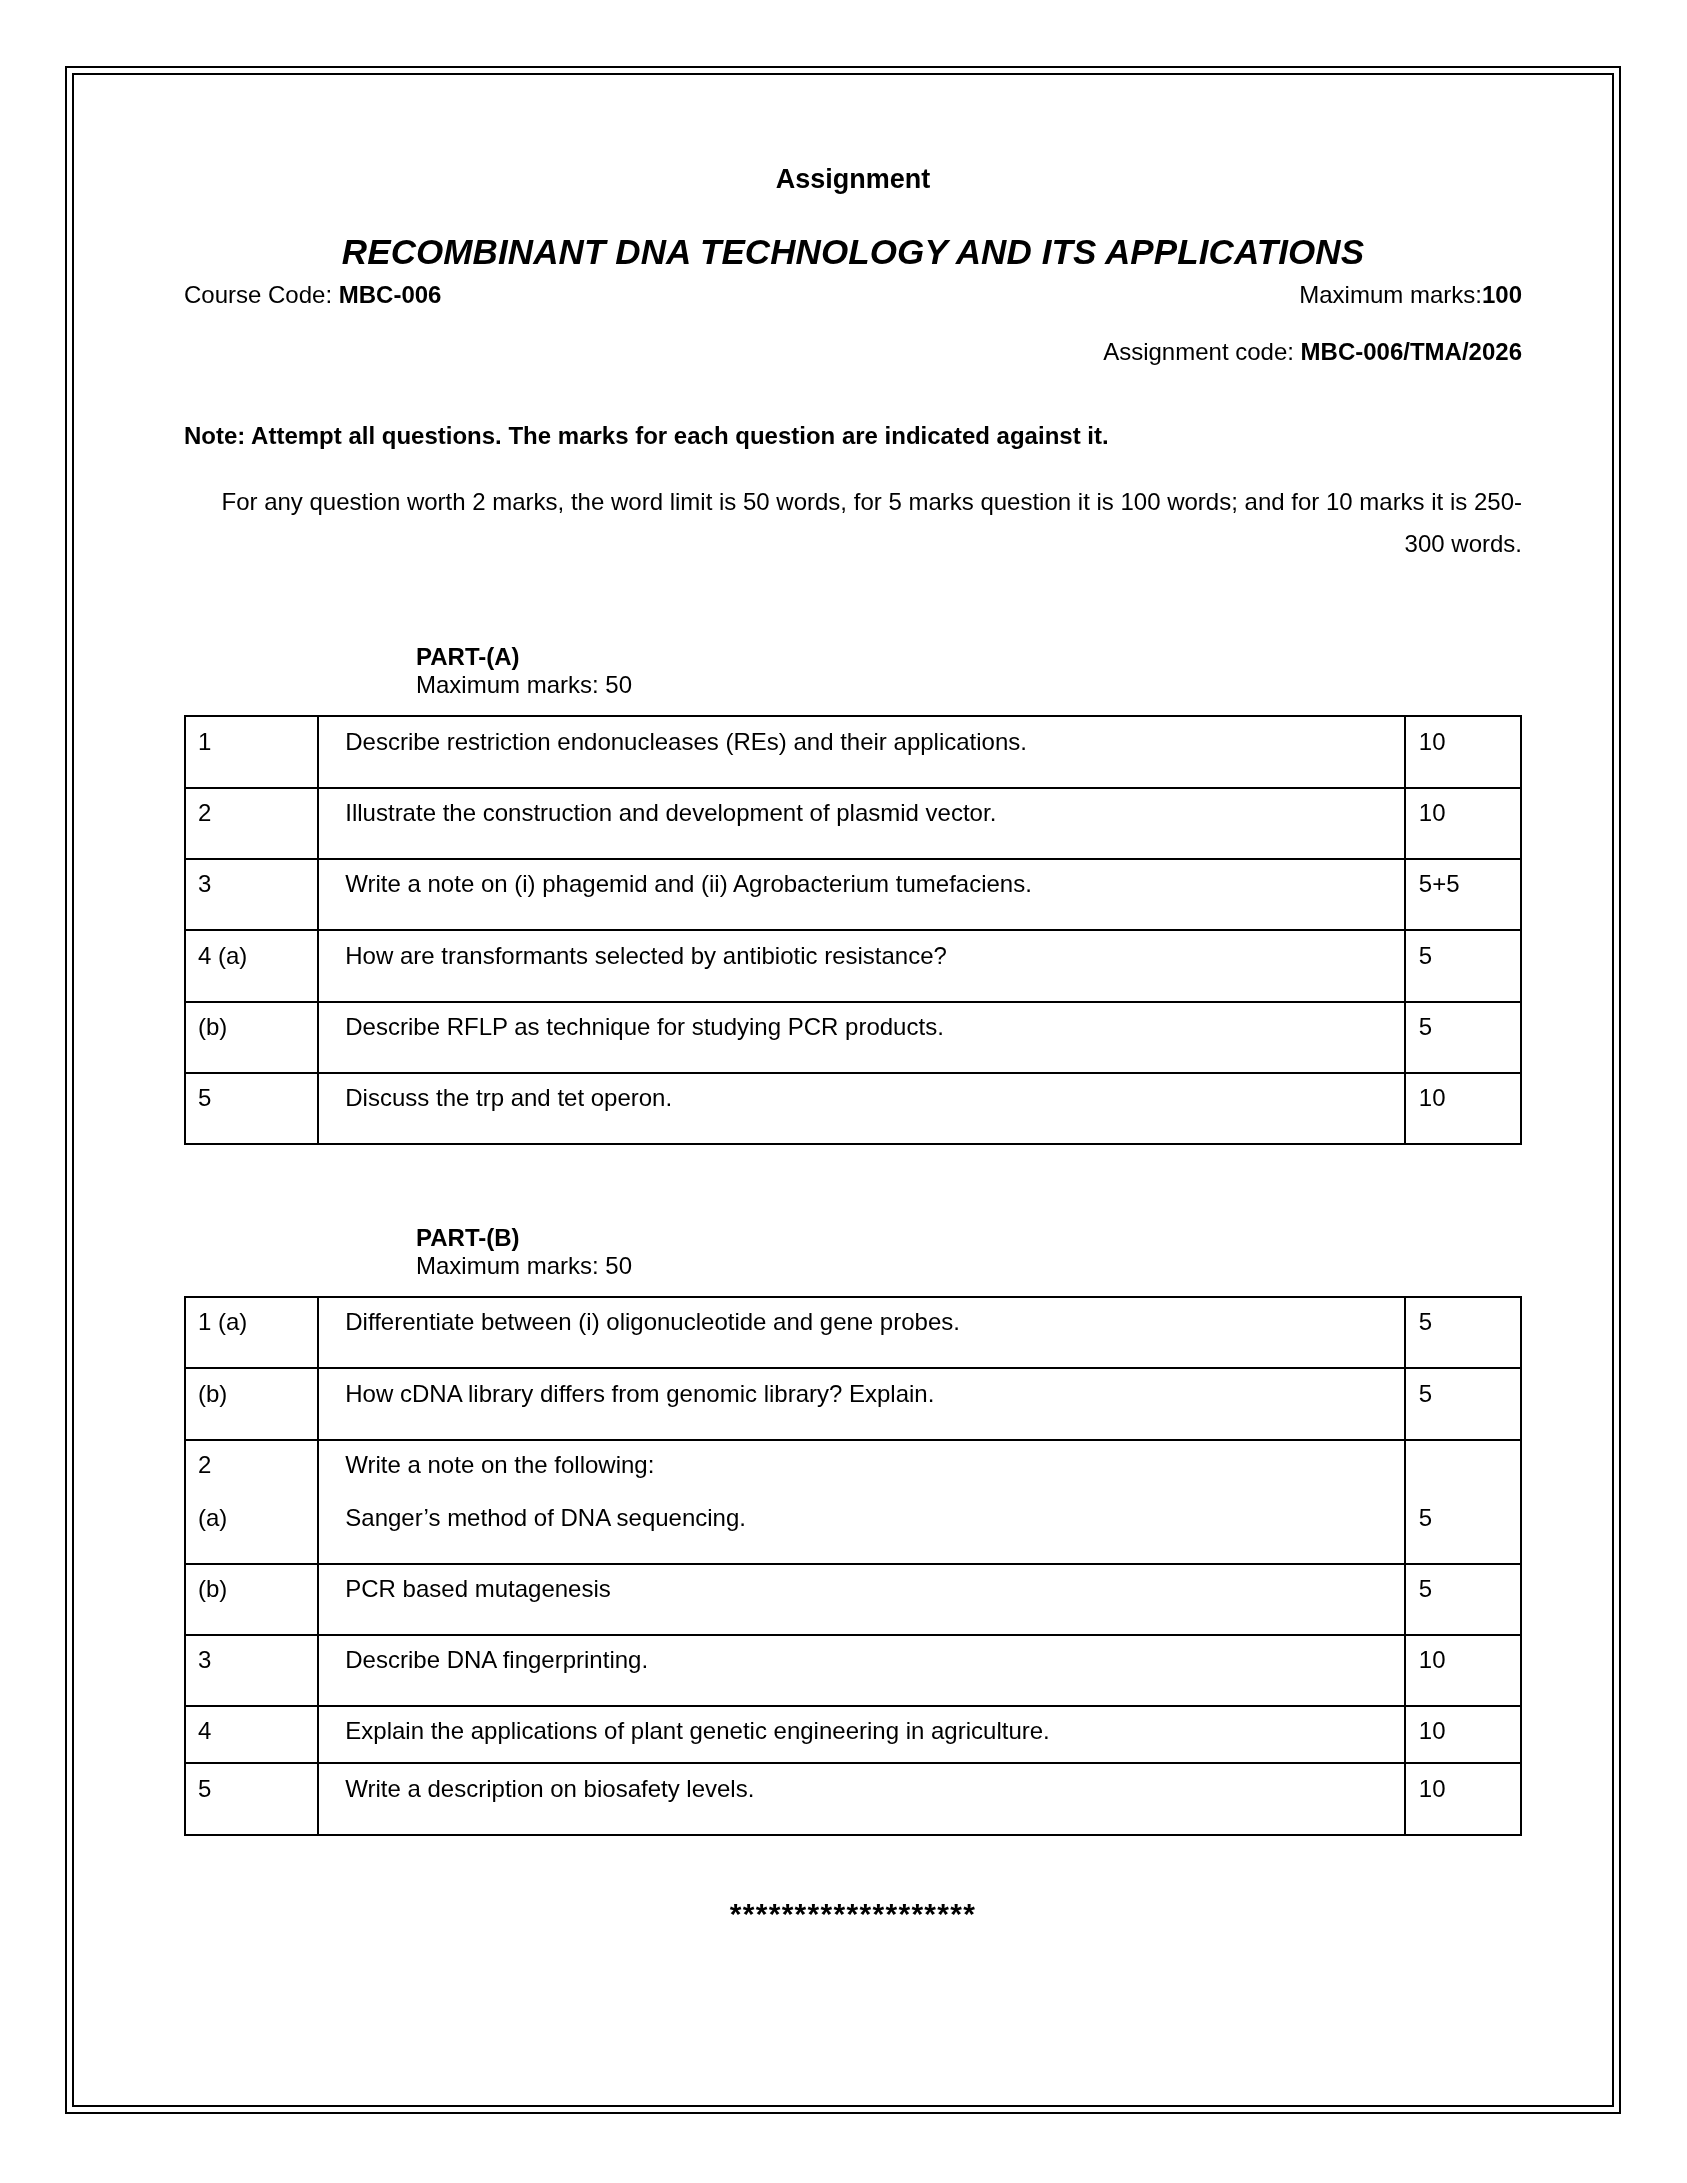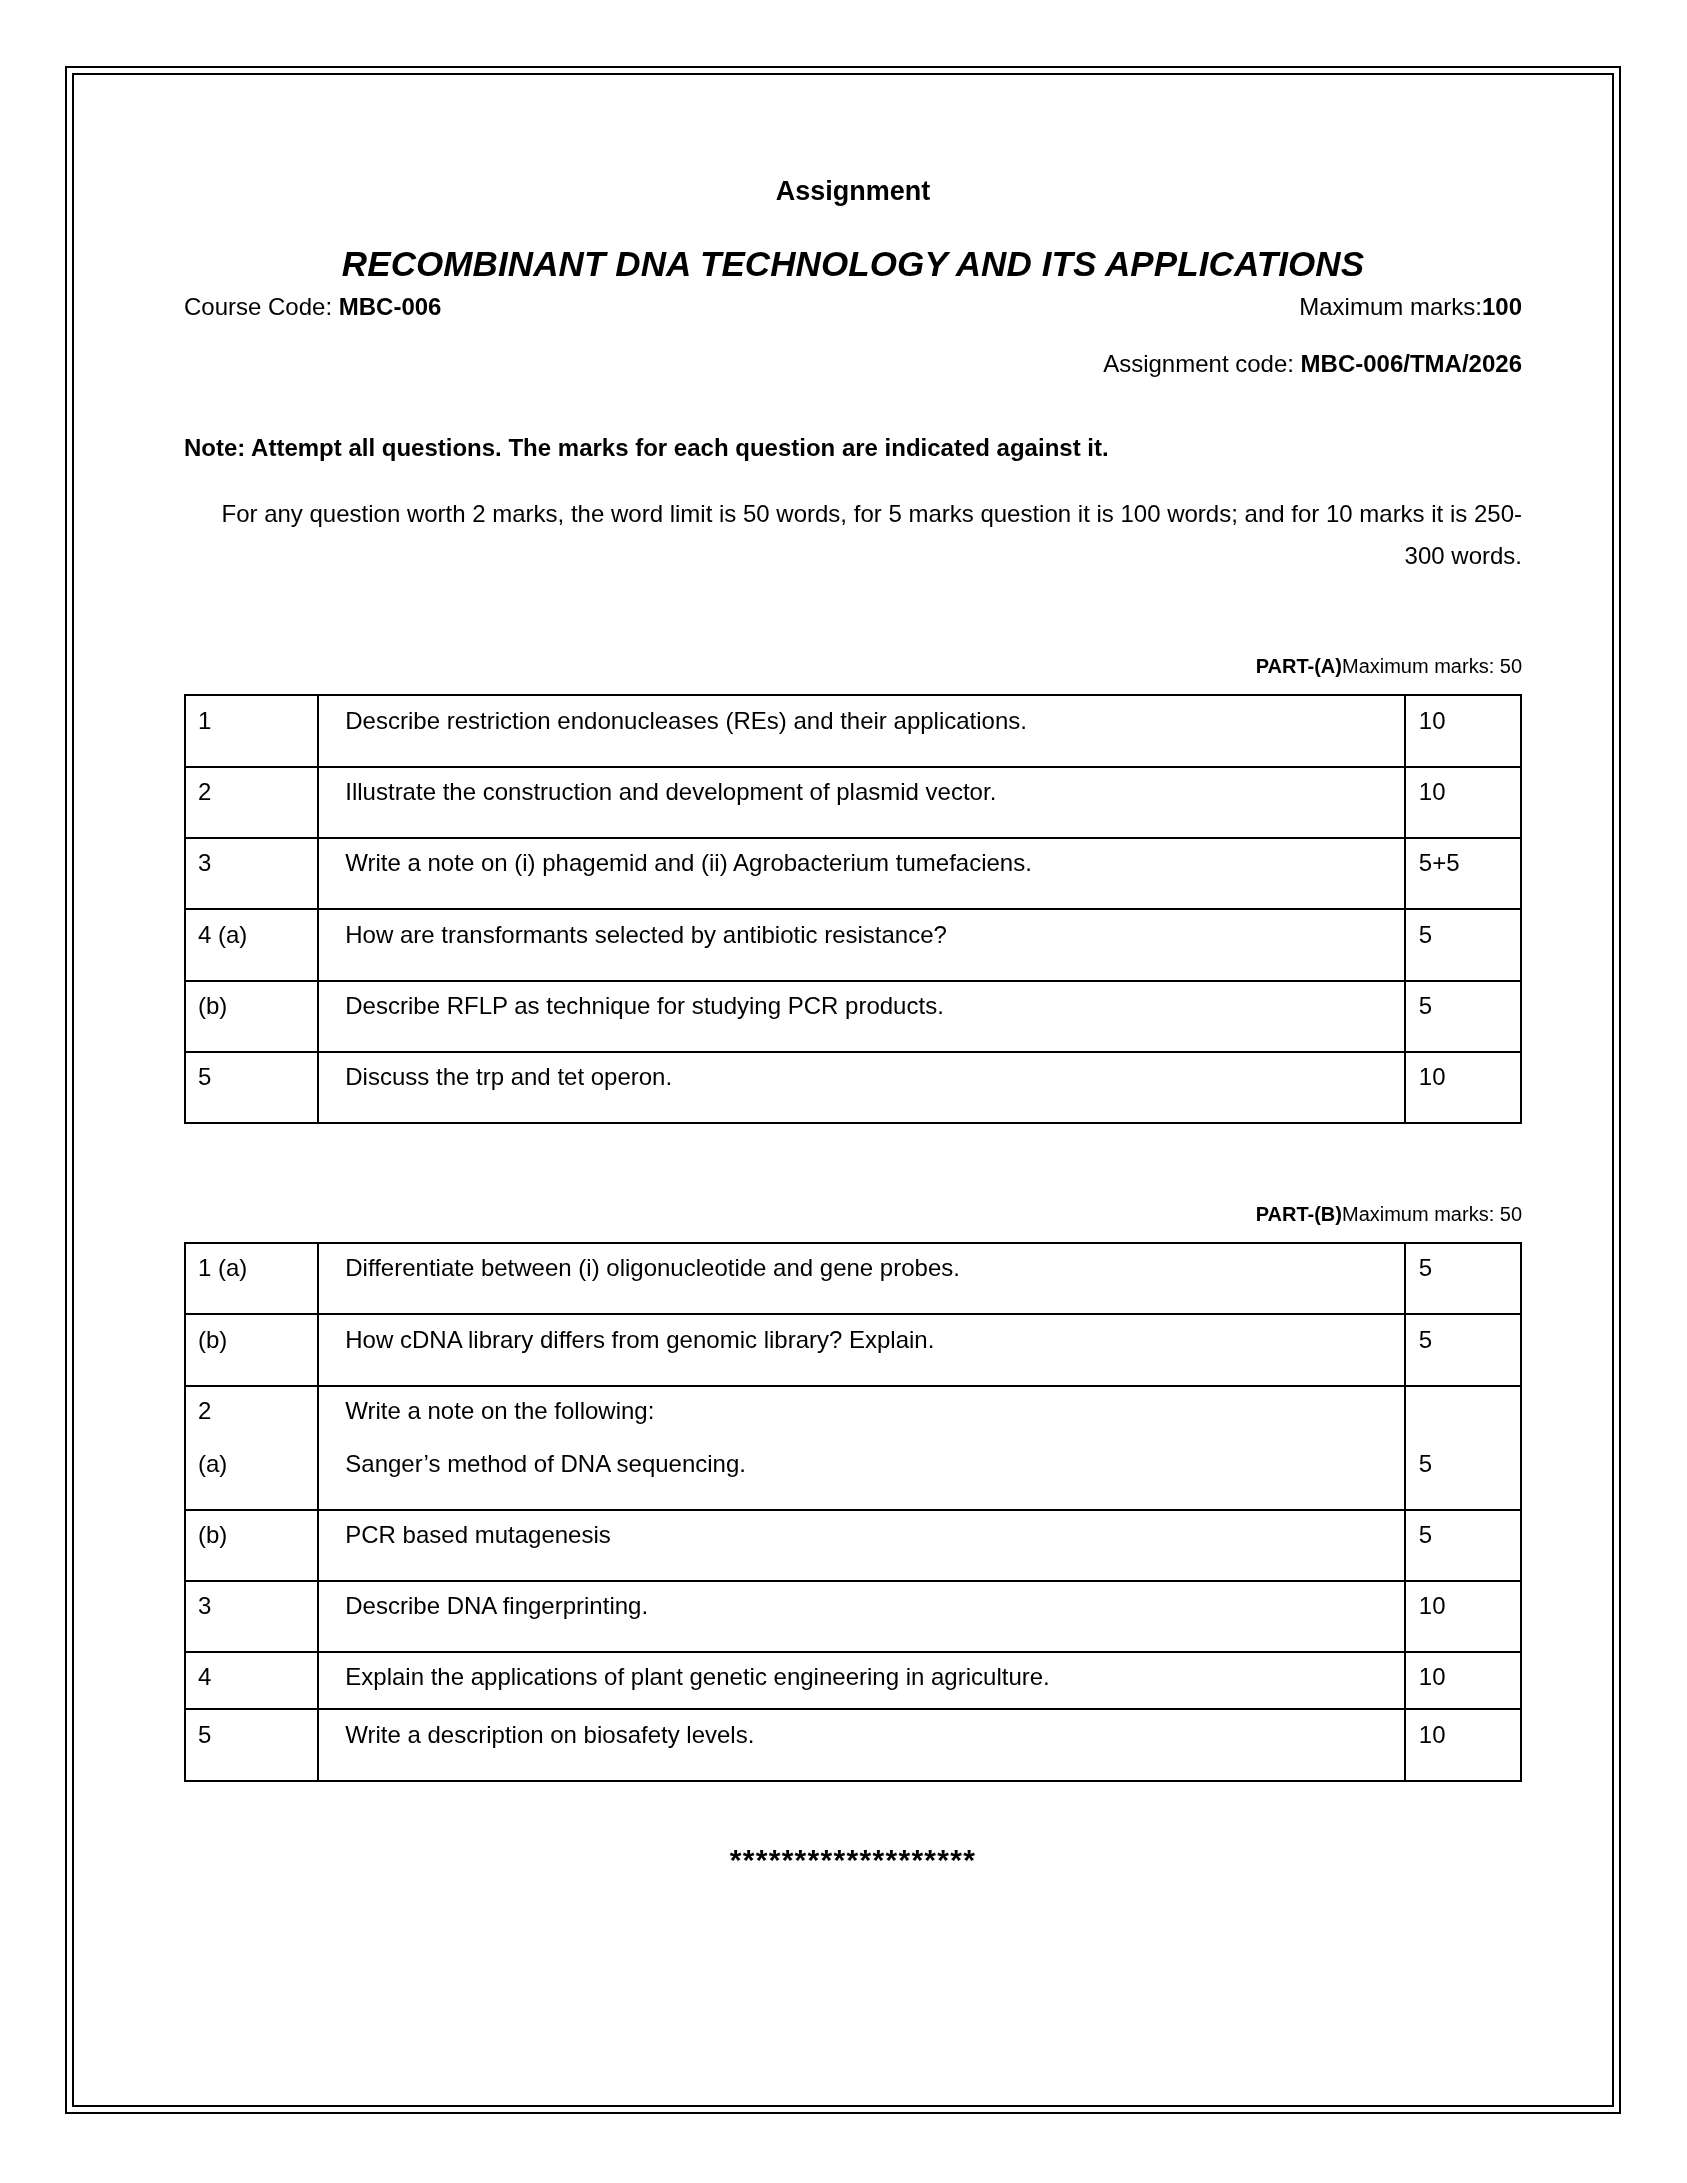--- a/index.html
+++ b/index.html
@@ -40,21 +40,21 @@
     position: absolute;
     left: 184px;
     top: 159px;
     width: 1338px;
   }
 
   .doc-title {
     text-align: center;
     font-size: 27px;
     font-weight: bold;
-    margin: 16px;
+    margin: 4px;
     line-height: 1.25;
   }
 
   .course-title {
     text-align: center;
     font-size: 35px;
     font-weight: bold;
     line-height: 1.18;
     margin: 34px 0 0 0;
     letter-spacing: 0.1px;
@@ -87,24 +87,25 @@
   .note-body {
     font-size: 24px;
     margin-top: 27px;
     line-height: 1.75;
     text-align: right;
   }
 
   
   .part-head {
     display: flex;
-    justify-content: flex-end;
+    justify-content: space-between;
     align-items: baseline;
-    font-size: 20px;
+    font-size: 24px;
     margin-top: 78px;
+    flex-direction: column;
   }
   .part-head .part-label {
     font-weight: bold;
     flex: 0 0 auto;
     margin-left: 232px;
   }
   .part-head .part-marks {
     font-weight: normal;
     flex: 0 0 auto;
   }

